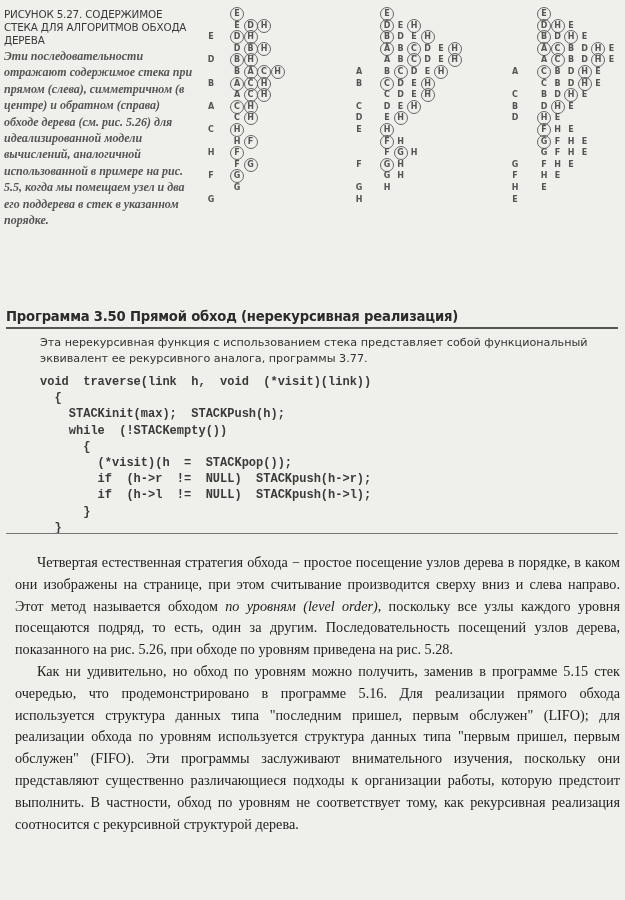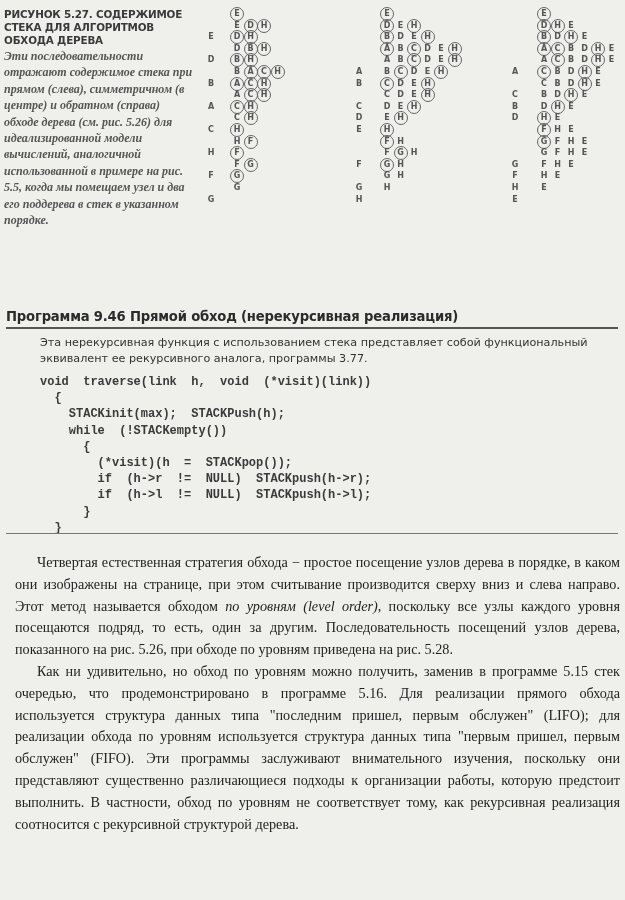--- a/index.html
+++ b/index.html
@@ -6,21 +6,21 @@
   body {
     width: 625px; height: 900px; position: relative; overflow: hidden;
     background: #efefec;
     color: #2a2a2a;
     font-family: "Liberation Serif", serif;
   }
   .caption {
     position: absolute; left: 4px; top: 8px; width: 190px;
   }
   .caption-title {
-    font-family: "DejaVu Sans", sans-serif; font-weight: bold;
+    font-family: "DejaVu Sans", sans-serif; font-weight: normal;
     font-size: 10.4px; line-height: 13px; letter-spacing: -0.2px; color: #3a3a3a;
   }
   .caption-body {
     font-family: "Liberation Serif", serif; font-style: italic; font-weight: bold;
     font-size: 12px; line-height: 16.4px; color: #555; margin-top: 1px;
   }
   .fig { position: absolute; top: 0; left: 0; width: 625px; height: 275px; }
   .cell {
     position: absolute; width: 14px; height: 14px; line-height: 14px;
     text-align: center; font-family: "DejaVu Sans", sans-serif; font-weight: bold;
@@ -220,21 +220,21 @@
     <div class="cell" style="left: 550.5px; top: 157.8px;">H</div>
     <div class="cell" style="left: 564px; top: 157.8px;">E</div>
     <div class="cell" style="left: 508px; top: 169.4px;">F</div>
     <div class="cell" style="left: 537px; top: 169.4px;">H</div>
     <div class="cell" style="left: 550.5px; top: 169.4px;">E</div>
     <div class="cell" style="left: 508px; top: 181px;">H</div>
     <div class="cell" style="left: 537px; top: 181px;">E</div>
     <div class="cell" style="left: 508px; top: 192.6px;">E</div>
   </div>
 
-<div class="prog-title">Программа 9.46 Прямой обход (нерекурсивная реализация)</div>
+<div class="prog-title">Программа 3.50 Прямой обход (нерекурсивная реализация)</div>
 <div class="prog-desc">Эта нерекурсивная функция с использованием стека представляет собой функциональный эквивалент ее рекурсивного аналога, программы 3.77.</div>
 <pre class="code" id="code">void  traverse(link  h,  void  (*visit)(link))
   {
     STACKinit(max);  STACKPush(h);
     while  (!STACKempty())
       {
         (*visit)(h  =  STACKpop());
         if  (h-&gt;r  !=  NULL)  STACKpush(h-&gt;r);
         if  (h-&gt;l  !=  NULL)  STACKpush(h-&gt;l);
       }

